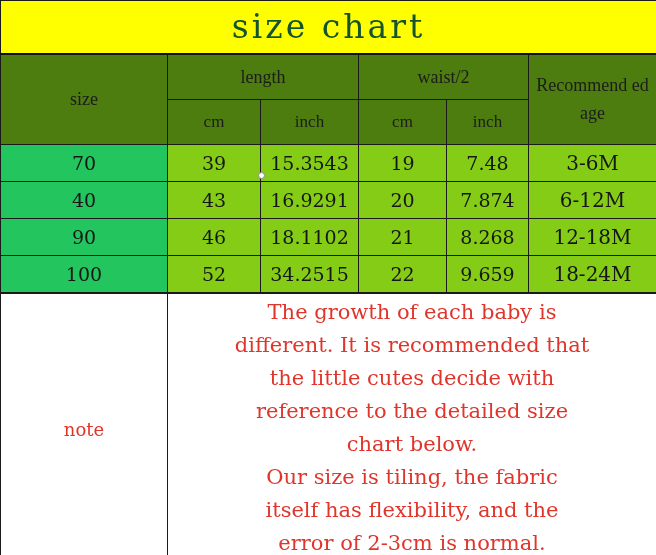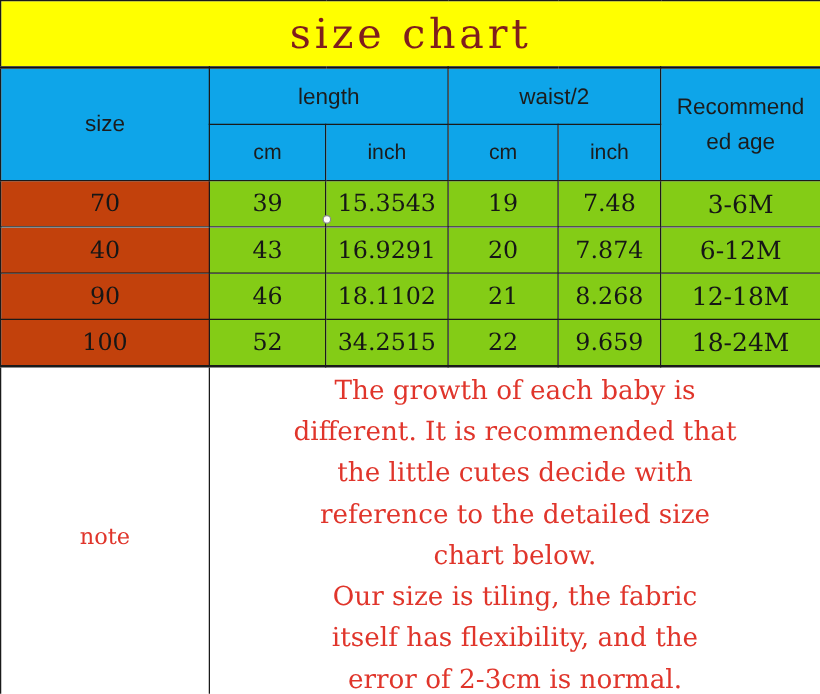--- a/index.html
+++ b/index.html
@@ -36,31 +36,31 @@
   
   .title-cell {
     background: #ffff00;
     height: 52px;
     border-bottom: 2px solid #111111 !important;
   }
   .title-text {
     font-family: "DejaVu Serif", serif;
     font-size: 33px;
     font-weight: 400;
-    color: #7f1d1d;
+    color: #14532d;
     letter-spacing: 3px;
     line-height: 50px;
     white-space: nowrap;
   }
 
   
   .hdr {
-    background: #0ea5e9;
+    background: #4d7c0f;
     color: #1c1c1c;
-    font-family: Liberation Sans, sans-serif;
+    font-family: Liberation Serif, serif;
     font-size: 18px;
     line-height: 1.25;
     border: 1px solid #1a1a1a !important;
   }
   .hdr-size {
     font-size: 18px;
   }
   .hdr-group {
     height: 44px;
   }
@@ -77,21 +77,21 @@
   
   .row-data td {
     height: 36px;
     border: 1px solid #3a3a3a;
     font-family: "DejaVu Serif", serif;
     font-size: 19px;
     color: #161616;
     background: #84cc16;
   }
   .row-data td.size-col {
-    background: #c2410c;
+    background: #22c55e;
     border-left: 1px solid #1a1a1a;
     font-size: 19px;
   }
   .row-data td.age-col {
     font-size: 20px;
   }
 
   
   .note-label {
     background: #ffffff;

